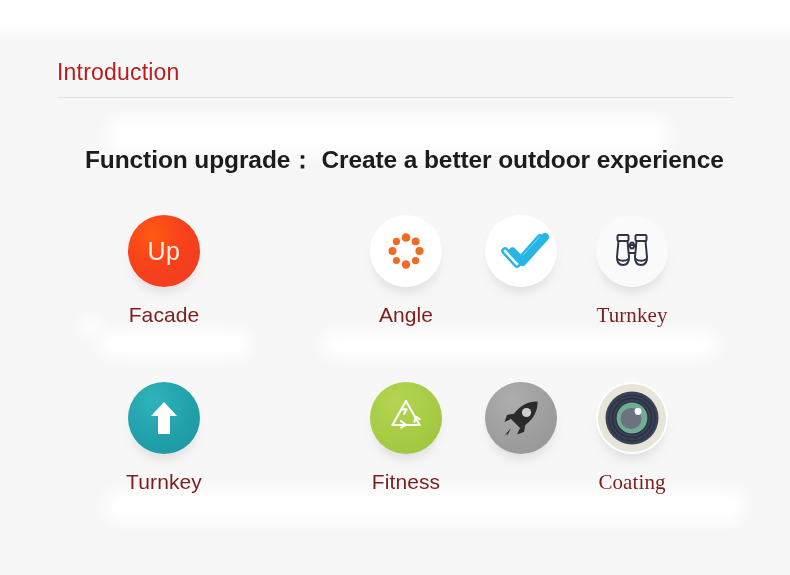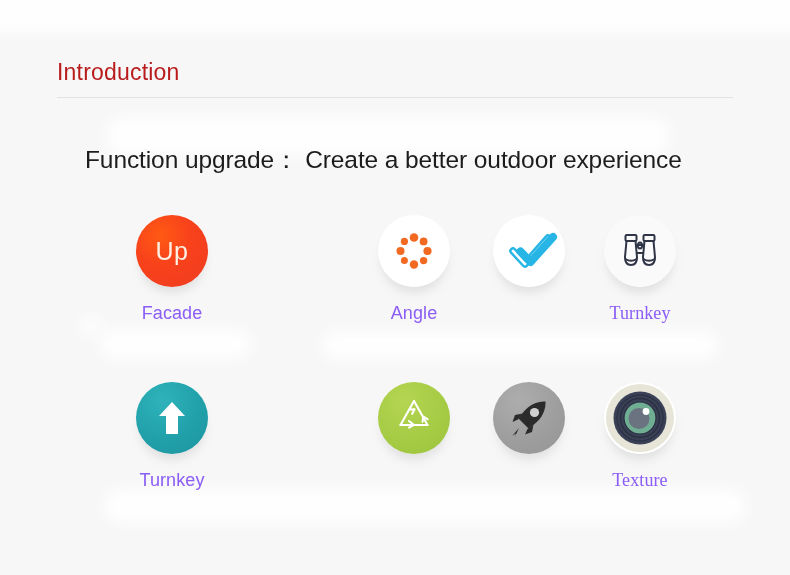--- a/index.html
+++ b/index.html
@@ -59,34 +59,33 @@
     background: #e2e2e2;
     width: 676px;
   }
 
   
   .main-heading {
     position: absolute;
     left: 85px;
     top: 143px;
     font-size: 24.5px;
-    font-weight: 400;
+    font-weight: 700;
     color: #1c1c1c;
     letter-spacing: -0.1px;
     white-space: nowrap;
     line-height: 34px;
   }
 
   
   .features {
     position: absolute;
     left: 0;
     top: 206px;
     width: 675px;
-    margin-left: 8px;
   }
   .feature-row {
     position: relative;
     height: 167px;
   }
   .feature {
     position: absolute;
     width: 140px;
     text-align: center;
     top: 0;
@@ -113,22 +112,22 @@
     width: 72px;
     height: 72px;
     border-radius: 50%;
     display: flex;
     align-items: center;
     justify-content: center;
     overflow: hidden;
   }
   .feature .label {
     margin-top: 16px;
-    font-size: 18px;
-    color: #8b5cf6;
+    font-size: 21px;
+    color: #7f1d1d;
     font-weight: 400;
     white-space: nowrap;
     letter-spacing: 0.1px;
   }
 
   
   .col-0 { left: 94px;  }
   .col-1 { left: 336px; }
   .col-2 { left: 451px; }
   .col-3 { left: 562px; font-family: Liberation Serif, serif; }
@@ -287,20 +286,21 @@
                 <path d="M49.5 43 L22.5 43"></path>
                 <path d="M22.5 43 L36 19"></path>
 
                 <path d="M31.5 27.5 L36.6 27.2 L34.2 31.8"></path>
                 <path d="M44.5 39.8 L45.4 34.6 L49.6 37.2"></path>
                 <path d="M31.0 39.0 L35.8 42.9 L31.1 45.6"></path>
               </g>
             </svg>
           </div>
         </div>
+        <div class="label">Fitness</div>
       </div>
 
       <div class="feature col-2">
         <div class="icon-wrap">
           <div class="icon-shadow"></div>
           <div class="icon-disc disc-wide">
             <svg width="72" height="72" viewBox="0 0 72 72">
               <g fill="#2b2b2b">
 
                 <path d="M52.5 19.5 C45 19 36 22.5 30 30.5 L25.5 36.5 L35.5 46.5 L41.5 42
@@ -327,20 +327,20 @@
               <circle cx="36" cy="36" r="26.5" fill="#3a4156"></circle>
               <circle cx="36" cy="36" r="23" fill="none" stroke="#2e3448" stroke-width="1.6"></circle>
               <circle cx="36" cy="36" r="19.5" fill="none" stroke="#2a2f42" stroke-width="1.6"></circle>
               <circle cx="36" cy="36" r="16" fill="#6fae92"></circle>
               <circle cx="36" cy="36" r="16" fill="none" stroke="#2a2f42" stroke-width="1.2"></circle>
               <circle cx="35" cy="36.5" r="10.5" fill="#6b7280"></circle>
               <circle cx="42" cy="29.5" r="3.4" fill="#ffffff"></circle>
             </svg>
           </div>
         </div>
-        <div class="label">Texture</div>
+        <div class="label">Coating</div>
       </div>
 
     </div>
 
   </div>
 
 </div>
 
 </body></html>

